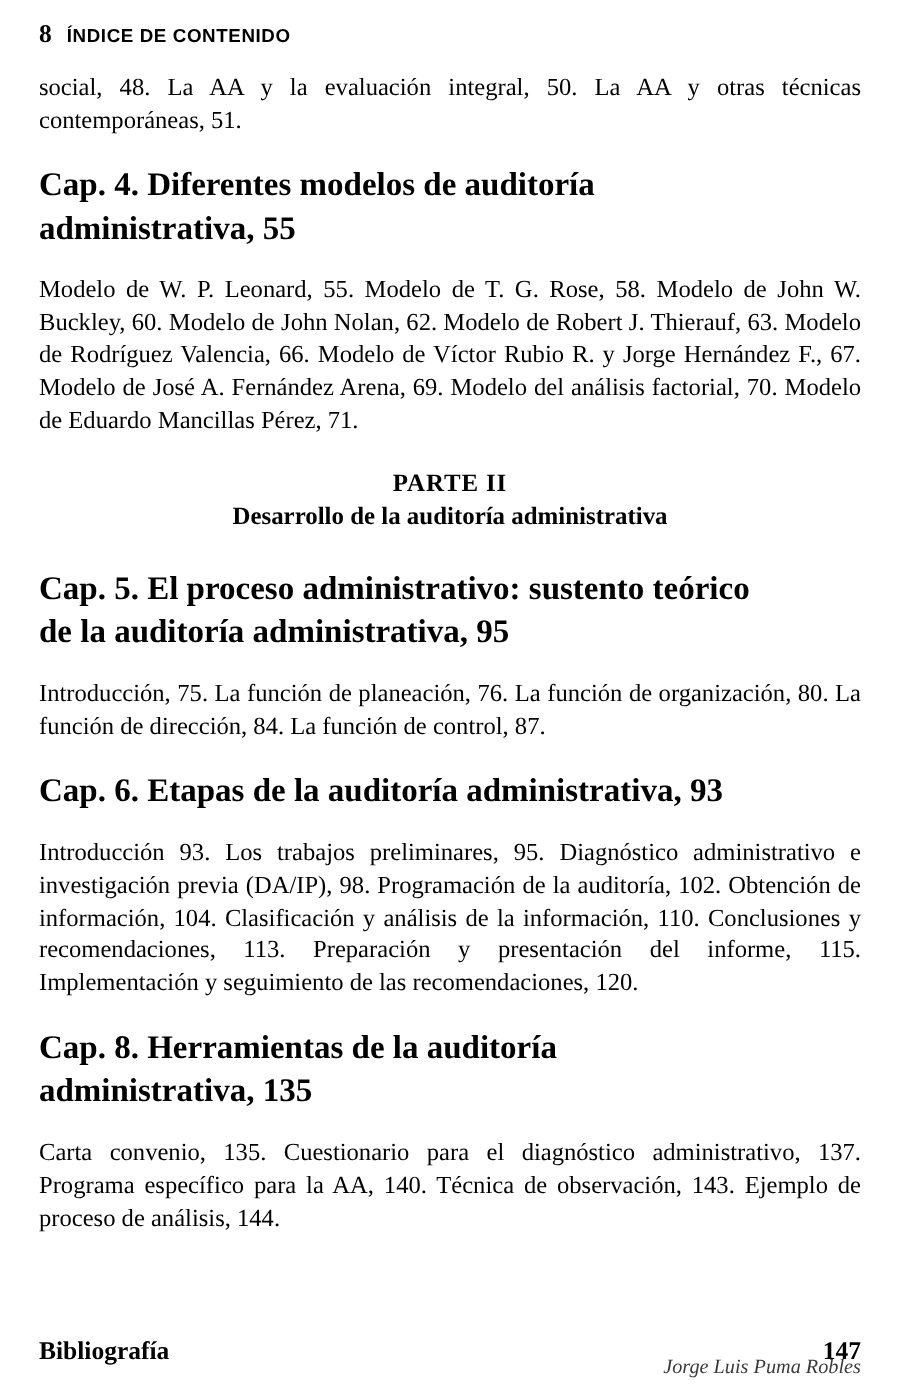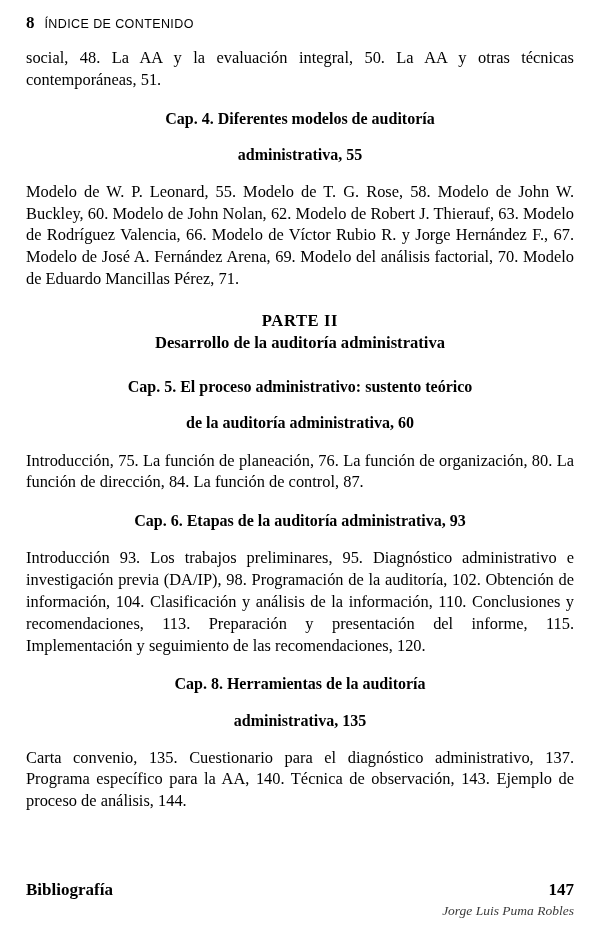--- a/index.html
+++ b/index.html
@@ -31,40 +31,39 @@
   .header .folio {
     font-family: "Liberation Serif", serif;
     font-weight: bold;
     font-size: 17px;
     line-height: 1;
   }
   .header .running-title {
     font-family: "Liberation Sans", sans-serif;
     font-size: 12.5px;
     letter-spacing: 0.4px;
-    font-weight: normal;
+    font-weight: bold;
   }
   .para {
     font-size: 16.4px;
     line-height: 1.33;
     text-align: justify;
     text-justify: inter-word;
     margin: 16px 0 2px 0;
     hyphens: manual;
   }
   .chapter-head {
-    text-align: center;
+    text-align: left;
     font-weight: bold;
-    font-size: 16px;
+    font-size: 22px;
     line-height: 1.32;
     margin: 17px 0 6px 0;
   }
   .chapter-head .l2 {
     display: block;
-    margin-top: 15px;
   }
   .part-head {
     text-align: center;
     font-weight: bold;
     font-size: 16.6px;
     line-height: 1.34;
     margin: 20px 0 22px 0;
   }
   .part-head .part-label {
     display: block;
@@ -120,21 +119,21 @@
   </div>
   <p class="para">Modelo de W. P. Leonard, 55. Modelo de T. G. Rose, 58. Modelo de John W. Buckley, 60. Modelo de John Nolan, 62. Modelo de Robert J. Thierauf, 63. Modelo de Rodríguez Valencia, 66. Modelo de Víctor Rubio R. y Jorge Hernández F., 67. Modelo de José A. Fernández Arena, 69. Modelo del análisis factorial, 70. Modelo de Eduardo Mancillas Pérez, 71.</p>
 
   <div class="part-head">
     <span class="part-label">PARTE II</span>
     <span class="part-title">Desarrollo de la auditoría administrativa</span>
   </div>
 
   <div class="chapter-head">
     <span class="l1">Cap. 5. El proceso administrativo: sustento teórico</span>
-    <span class="l2">de la auditoría administrativa, 60</span>
+    <span class="l2">de la auditoría administrativa, 95</span>
   </div>
   <p class="para">Introducción, 75. La función de planeación, 76. La función de organización, 80. La función de dirección, 84. La función de control, 87.</p>
 
   <div class="chapter-head">
     <span class="l1">Cap. 6. Etapas de la auditoría administrativa, 93</span>
   </div>
   <p class="para">Introducción 93. Los trabajos preliminares, 95. Diagnóstico administrativo e investigación previa (DA/IP), 98. Programación de la auditoría, 102. Obtención de información, 104. Clasificación y análisis de la información, 110. Conclusiones y recomendaciones, 113. Preparación y presentación del informe, 115. Implementación y seguimiento de las recomendaciones, 120.</p>
 
 
   <div class="chapter-head">

